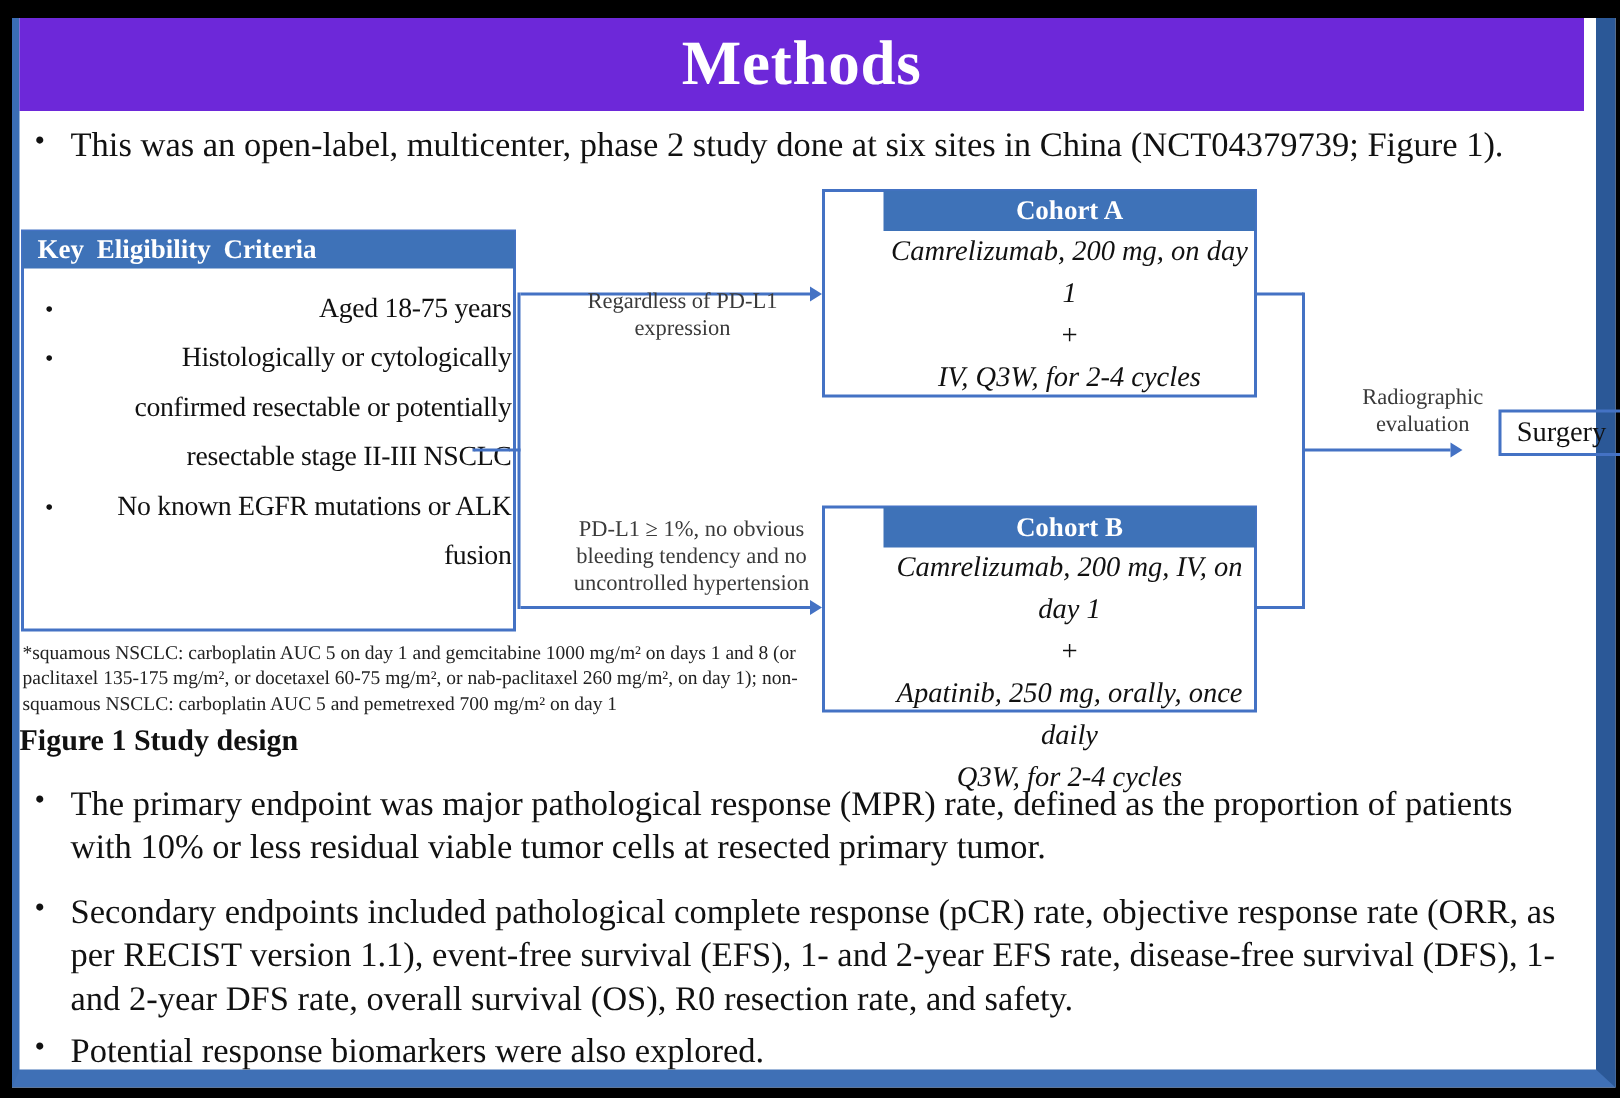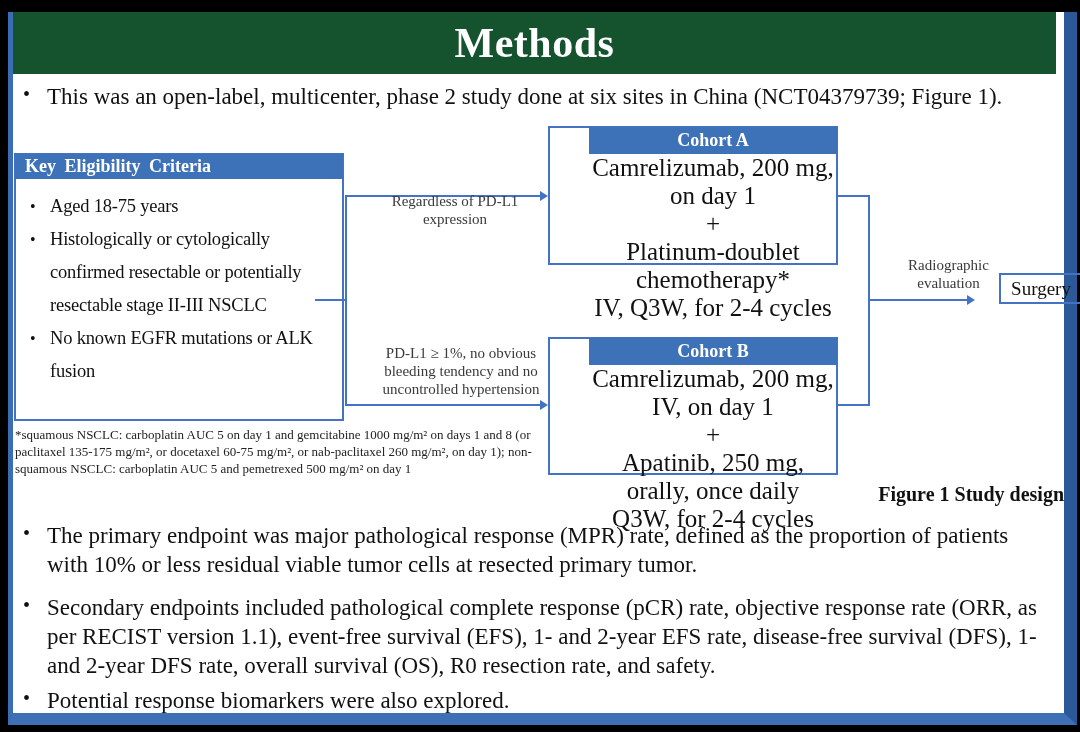--- a/index.html
+++ b/index.html
@@ -7,49 +7,49 @@
     width:1080px;height:732px;background:#000;position:relative;
     font-family:"Liberation Serif","DejaVu Serif",serif;color:#111;
     overflow:hidden;
   }
   .slide{
     position:absolute;left:8px;top:12px;width:1069px;height:713px;
     background:#fff;box-sizing:border-box;
     border-left:5px solid #3a6db4;border-right:13px solid #2b5897;border-bottom:12px solid #3f70b6;
   }
   .titlebar{
-    height:62px;width:1043px;background:#14532d;
+    height:62px;width:1043px;background:#6d28d9;
     display:flex;align-items:center;justify-content:center;
   }
   .titlebar .t{
     color:#fff;font-size:42px;font-weight:bold;letter-spacing:.5px;
   }
   .content{position:relative;width:1051px;height:639px;}
 
   
   .bullet{position:absolute;left:8px;width:1016px;font-size:23px;line-height:29px;}
   .bullet .btxt{display:block;padding-left:26px;}
   .bullet .btxt::before{content:"";}
   .bullet .dot{position:absolute;left:2px;top:-2px;font-size:20px;}
 
   
   .elig{position:absolute;left:1px;top:79px;width:330px;height:268px;
     border:2px solid #4472c4;box-sizing:border-box;background:#fff;}
   .elig-h{background:#3e72b8;color:#fff;font-weight:bold;font-size:18px;
     line-height:25px;height:25px;padding-left:10px;margin:-1px;word-spacing:4px;}
-  .elig-body{padding-top:12px;overflow:hidden;}
+  .elig-body{padding-top:12px;overflow:hidden;text-align:right;}
   .elig-item{position:relative;padding-left:34px;padding-right:1px;
     font-size:18.5px;line-height:33px;letter-spacing:-0.2px;}
   .elig-item::before{content:"\2022";position:absolute;left:14px;font-size:16px;}
 
   
   .cohort{position:absolute;left:535px;width:290px;border:2px solid #4472c4;
     box-sizing:border-box;background:#fff;text-align:center;padding-left:40px;}
   .cohort-h{background:#3e72b8;color:#fff;font-weight:bold;font-size:18px;line-height:27px;height:27px;margin:-1px -1px 0 -1px;}
-  .cohort-line{font-size:25px;line-height:28px;}
+  .cohort-line{font-size:19px;line-height:28px;font-style:italic;}
   #cohortA{top:52px;height:139px;}
   #cohortB{top:263px;height:138px;}
 
   
   .hline,.vline{position:absolute;background:#4472c4;}
   .hline{height:2px;}
   .vline{width:2px;}
   .ahead{position:absolute;width:0;height:0;
     border-top:5px solid transparent;border-bottom:5px solid transparent;
     border-left:8px solid #4472c4;}
@@ -58,21 +58,21 @@
   .flabel{position:absolute;text-align:center;font-size:15px;line-height:18px;color:#3a3a3a;}
 
   
   .surgery{position:absolute;left:962px;top:199px;width:84px;height:31px;
     border:2px solid #4472c4;box-sizing:border-box;display:flex;align-items:center;justify-content:center;
     font-size:19px;margin-left:24px;}
 
   .footnote{position:absolute;left:2px;top:352px;width:537px;
     font-size:13px;line-height:17px;color:#222;}
 
-  .caption{position:absolute;left:0;top:409px;width:1051px;text-align:right;
+  .caption{position:absolute;left:0;top:409px;width:1051px;text-align:left;
     font-weight:bold;font-size:20px;}
 </style>
 </head>
 <body>
 
 <div class="slide">
 
   <div class="titlebar">
     <span class="t">Methods</span>
   </div>
@@ -102,21 +102,20 @@
       <div class="hline" style="left:334px;top:330px;width:194px;"></div>
       <div class="ahead" style="left:527px;top:326px;"></div>
 
       <div class="flabel" style="left:352px;top:79px;width:180px;margin-top:39px;">Regardless of PD-L1 expression</div>
       <div class="flabel" style="left:350px;top:270px;width:196px;">PD-L1 ≥ 1%, no obvious bleeding tendency and no uncontrolled hypertension</div>
 
       <div class="cohort" id="cohortA">
         <div class="cohort-h">Cohort A</div>
         <div class="cohort-line">Camrelizumab, 200 mg, on day 1</div>
         <div class="cohort-line">+</div>
-        <div class="cohort-line">Platinum-doublet chemotherapy*</div>
         <div class="cohort-line">IV, Q3W, for 2-4 cycles</div>
       </div>
 
       <div class="cohort" id="cohortB">
         <div class="cohort-h">Cohort B</div>
         <div class="cohort-line">Camrelizumab, 200 mg, IV, on day 1</div>
         <div class="cohort-line">+</div>
         <div class="cohort-line">Apatinib, 250 mg, orally, once daily</div>
         <div class="cohort-line">Q3W, for 2-4 cycles</div>
       </div>
@@ -126,21 +125,21 @@
       <div class="vline" style="left:855px;top:121px;height:211px;"></div>
       <div class="hline" style="left:856px;top:225px;width:98px;"></div>
       <div class="ahead" style="left:954px;top:221px;"></div>
 
       <div class="flabel" style="left:858px;top:182px;width:115px;margin-left:20px;">Radiographic evaluation</div>
 
       <div class="surgery">
         <span>Surgery</span>
       </div>
 
-      <div class="footnote">*squamous NSCLC: carboplatin AUC 5 on day 1 and gemcitabine 1000 mg/m² on days 1 and 8 (or paclitaxel 135-175 mg/m², or docetaxel 60-75 mg/m², or nab-paclitaxel 260 mg/m², on day 1); non-squamous NSCLC: carboplatin AUC 5 and pemetrexed 500 mg/m² on day 1</div>
+      <div class="footnote">*squamous NSCLC: carboplatin AUC 5 on day 1 and gemcitabine 1000 mg/m² on days 1 and 8 (or paclitaxel 135-175 mg/m², or docetaxel 60-75 mg/m², or nab-paclitaxel 260 mg/m², on day 1); non-squamous NSCLC: carboplatin AUC 5 and pemetrexed 700 mg/m² on day 1</div>
       <div class="caption">Figure 1 Study design</div>
     </div>
 
     <div class="bullet" style="top:447px;">
       <span class="dot">•</span>
       <span class="btxt">The primary endpoint was major pathological response (MPR) rate, defined as the proportion of patients with 10% or less residual viable tumor cells at resected primary tumor.</span>
     </div>
     <div class="bullet" style="top:519px;">
       <span class="dot">•</span>
       <span class="btxt">Secondary endpoints included pathological complete response (pCR) rate, objective response rate (ORR, as per RECIST version 1.1), event-free survival (EFS), 1- and 2-year EFS rate, disease-free survival (DFS), 1- and 2-year DFS rate, overall survival (OS), R0 resection rate, and safety.</span>

